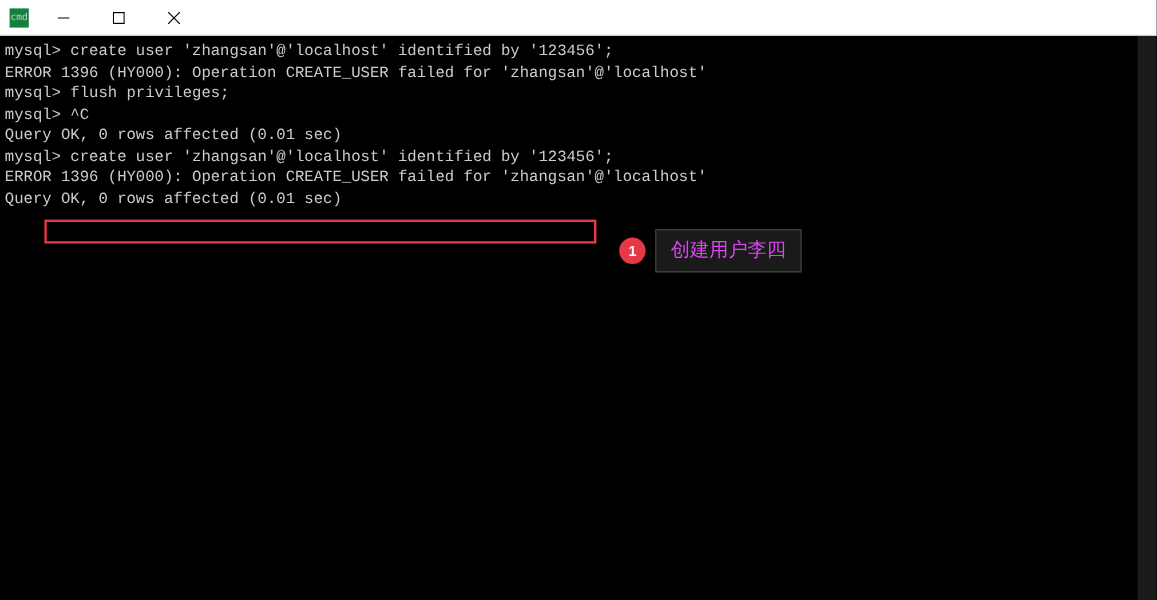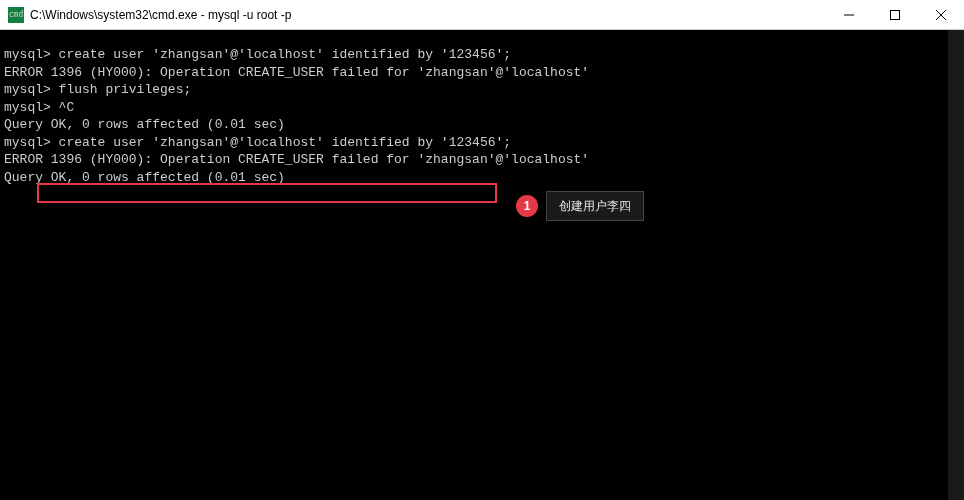--- a/index.html
+++ b/index.html
@@ -61,21 +61,21 @@
     }
     
     .titlebar-btn svg {
       width: 10px;
       height: 10px;
     }
     
     .terminal {
       background: #000;
       color: #ccc;
-      padding: 16px 0;
+      padding: 4px 0;
       height: calc(100% - 30px);
       position: relative;
       line-height: 1.35;
     }
     
     .term-line {
       white-space: pre;
       padding: 0 4px;
     }
     
@@ -101,24 +101,24 @@
       display: flex;
       align-items: center;
       justify-content: center;
       font-size: 12px;
       font-family: sans-serif;
       font-weight: bold;
     }
     
     .annotation-label {
       background: #1a1a1a;
-      color: #e5e5e5;
+      color: #d946ef;
       padding: 6px 12px;
       font-family: "Microsoft YaHei", sans-serif;
-      font-size: 12px;
+      font-size: 16px;
       border: 1px solid #444;
     }
     
     .cursor {
       display: inline-block;
       width: 8px;
       height: 14px;
       background: #ccc;
       vertical-align: text-bottom;
     }
@@ -132,21 +132,20 @@
       background: #1a1a1a;
     }
   </style>
 </head>
 <body>
 
 <div class="titlebar">
   <div class="titlebar-icon">
     <span>cmd</span>
   </div>
-  <div class="titlebar-title">C:\Windows\system32\cmd.exe - mysql  -u root -p</div>
   <div class="titlebar-controls">
     <div class="titlebar-btn">
       <svg viewBox="0 0 10 10">
           <line x1="0" y1="5" x2="10" y2="5" stroke="#000" stroke-width="1"></line>
         </svg>
     </div>
     <div class="titlebar-btn">
       <svg viewBox="0 0 10 10">
           <rect x="0.5" y="0.5" width="9" height="9" fill="none" stroke="#000" stroke-width="1"></rect>
         </svg>

